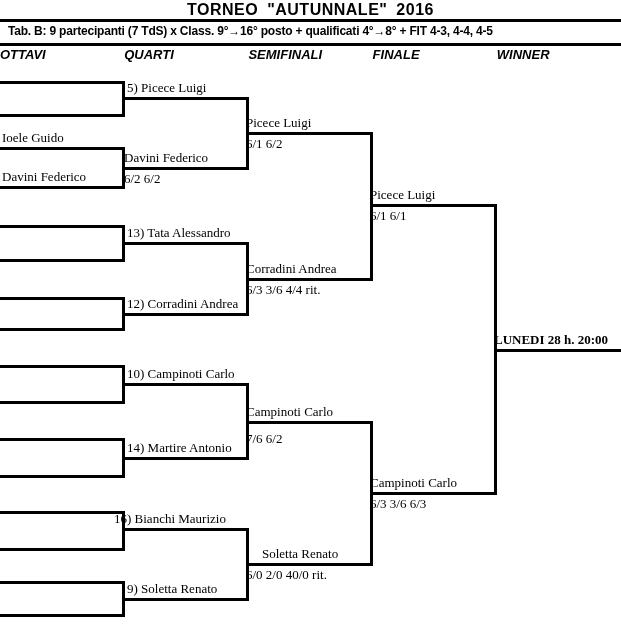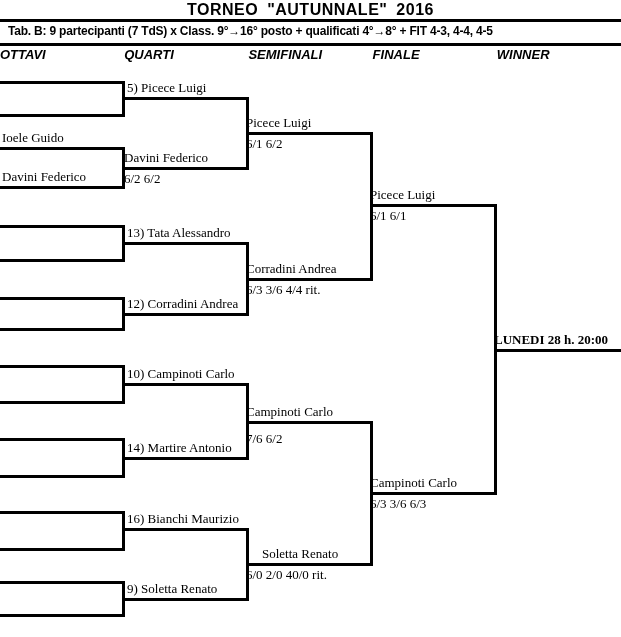--- a/index.html
+++ b/index.html
@@ -102,21 +102,21 @@
   <div class="vline" style="left:246px; top:383px; height:77px;"></div>
   <div class="vline" style="left:246px; top:528px; height:73px;"></div>
 
   <div class="lbl" style="left:127px; top:80px;">5) Picece Luigi</div>
   <div class="lbl ctr" style="left:124px; width:124px; top:150px;">Davini Federico</div>
   <div class="lbl ctr" style="left:124px; width:124px; top:171px;">6/2  6/2</div>
   <div class="lbl" style="left:127px; top:225px;">13) Tata Alessandro</div>
   <div class="lbl" style="left:127px; top:296px;">12) Corradini Andrea</div>
   <div class="lbl" style="left:127px; top:366px;">10) Campinoti Carlo</div>
   <div class="lbl" style="left:127px; top:440px;">14) Martire Antonio</div>
-  <div class="lbl" style="left:127px; top:511px;">16) Bianchi Maurizio</div>
+  <div class="lbl" style="left:114px; top:511px;">16) Bianchi Maurizio</div>
   <div class="lbl" style="left:127px; top:581px;">9) Soletta Renato</div>
 
   <div class="hline s" style="top:132px;"></div>
   <div class="hline s" style="top:278px;"></div>
   <div class="hline s" style="top:421px;"></div>
   <div class="hline s" style="top:563px;"></div>
 
   <div class="vline" style="left:370px; top:132px; height:149px;"></div>
   <div class="vline" style="left:370px; top:421px; height:145px;"></div>
 

